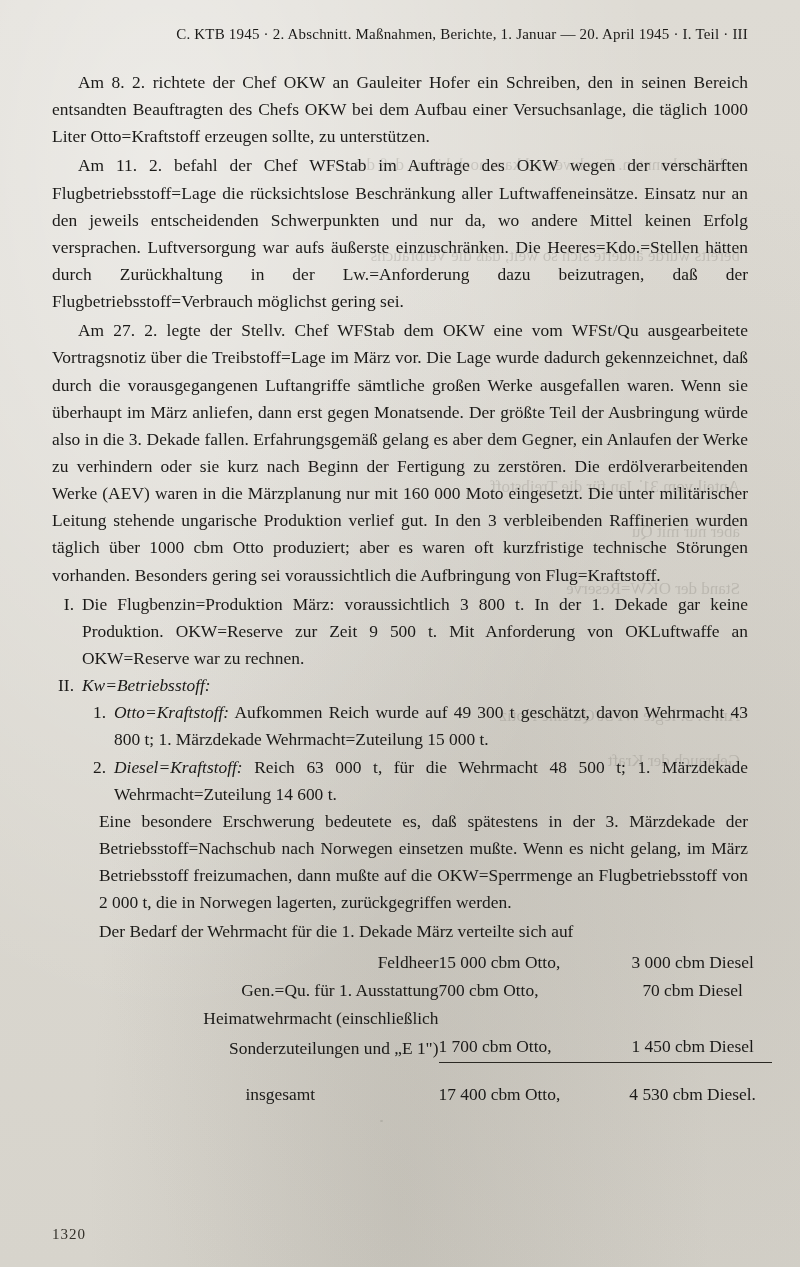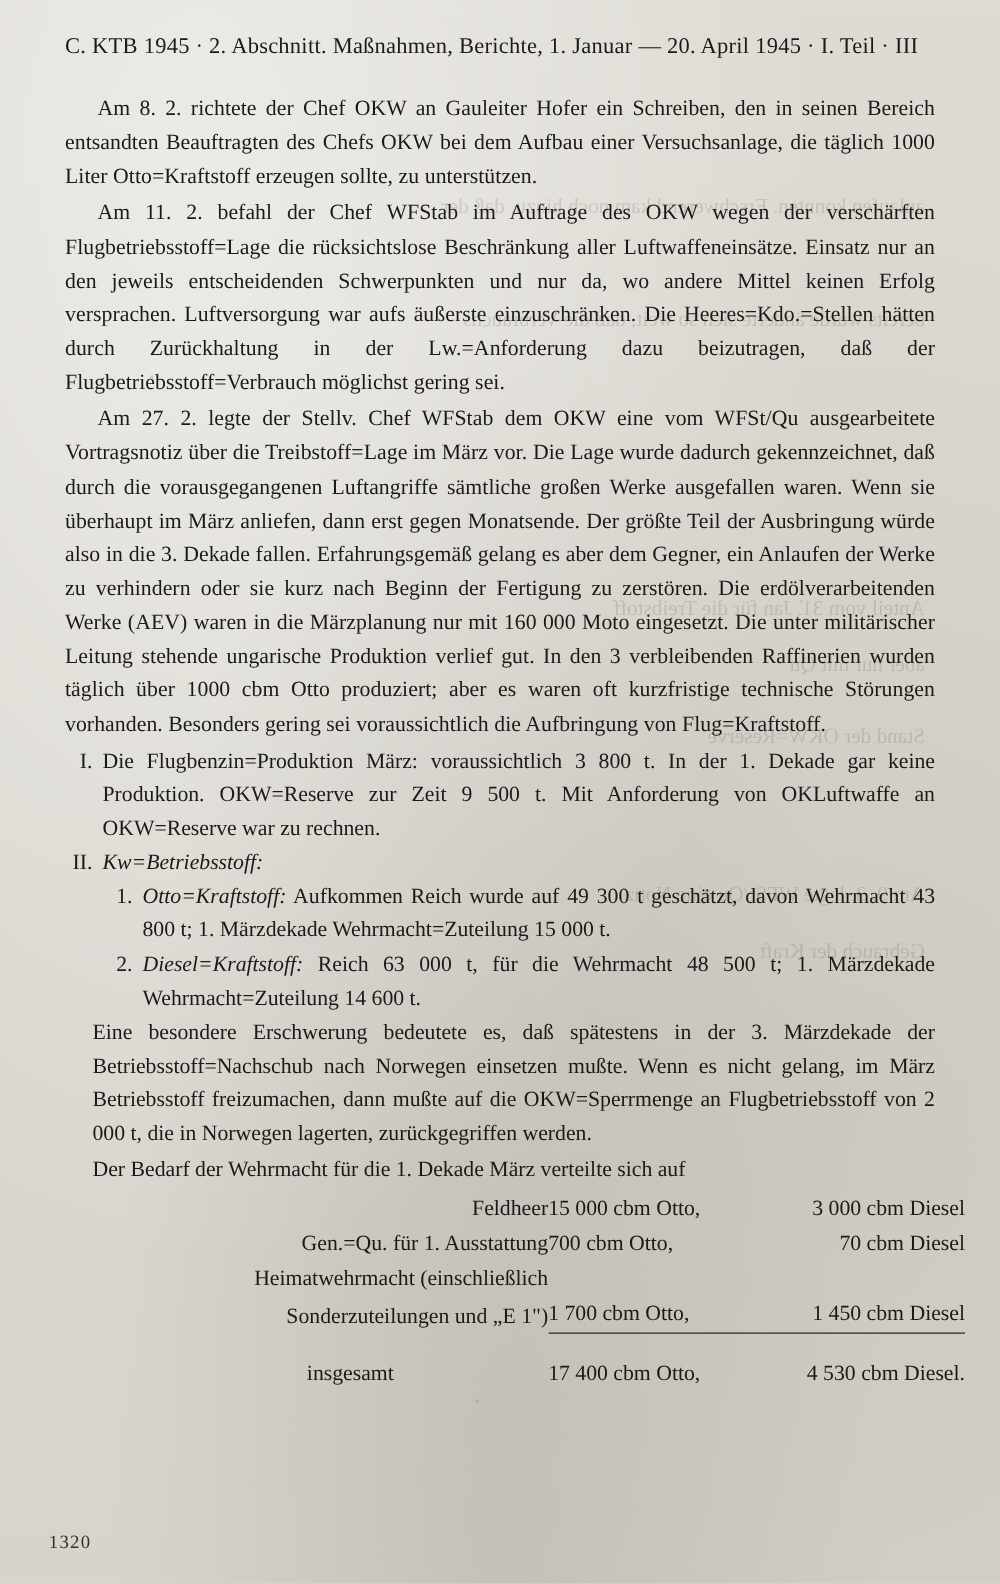--- a/index.html
+++ b/index.html
@@ -47,23 +47,23 @@
     font-family: "Liberation Serif", serif;
     font-size: 17px;
     line-height: 1.82;
     padding: 150px 60px 0 60px;
     box-sizing: border-box;
     filter: blur(0.4px);
   }
   .bleed-through p { margin: 0 0 14px 0; text-align: justify; }
 
   .running-head {
-    font-size: 18px;
+    font-size: 15px;
     letter-spacing: 0.2px;
-    text-align: left;
+    text-align: right;
     margin: 0 0 26px 0;
     white-space: nowrap;
   }
   p.body {
     font-size: 17.4px;
     line-height: 1.56;
     margin: 0 0 2px 0;
     text-align: justify;
     text-indent: 26px;
     letter-spacing: 0.05px;
@@ -102,48 +102,48 @@
   .sub-num {
     width: 24px;
     flex: 0 0 24px;
     text-align: right;
     padding-right: 8px;
     box-sizing: border-box;
   }
   .sub-text { flex: 1 1 auto; text-align: justify; }
 
   .indent-block {
-    margin-left: 22px;
+    margin-left: 47px;
     font-size: 17.4px;
     line-height: 1.56;
     text-align: justify;
   }
 
   table.fuel {
     margin: 2px 0 0 30px;
     border-collapse: collapse;
     font-size: 17.4px;
     line-height: 1.5;
     width: 690px;
   }
   table.fuel td {
     padding: 1px 0;
     vertical-align: bottom;
     white-space: nowrap;
   }
   td.label { text-align: right; width: 340px; }
   td.otto  { text-align: left; width: 185px; padding-right: 14px; }
-  td.diesel{ text-align: right; width: 165px; }
+  td.diesel{ text-align: center; width: 165px; }
   tr.rule td.otto, tr.rule td.diesel { border-bottom: 1.4px solid #2a2823; padding-bottom: 3px; }
   tr.total td.label { text-align: center; padding-left: 40px; }
   tr.total td.otto, tr.total td.diesel { padding-top: 18px; }
 
   .folio {
     position: absolute;
-    left: 39px;
+    left: 52px;
     bottom: 24px;
     font-size: 15px;
     letter-spacing: 1px;
     color: #333029;
   }
   
   .speck {
     position: absolute;
     background: rgba(90,86,78,0.18);
     border-radius: 50%;

